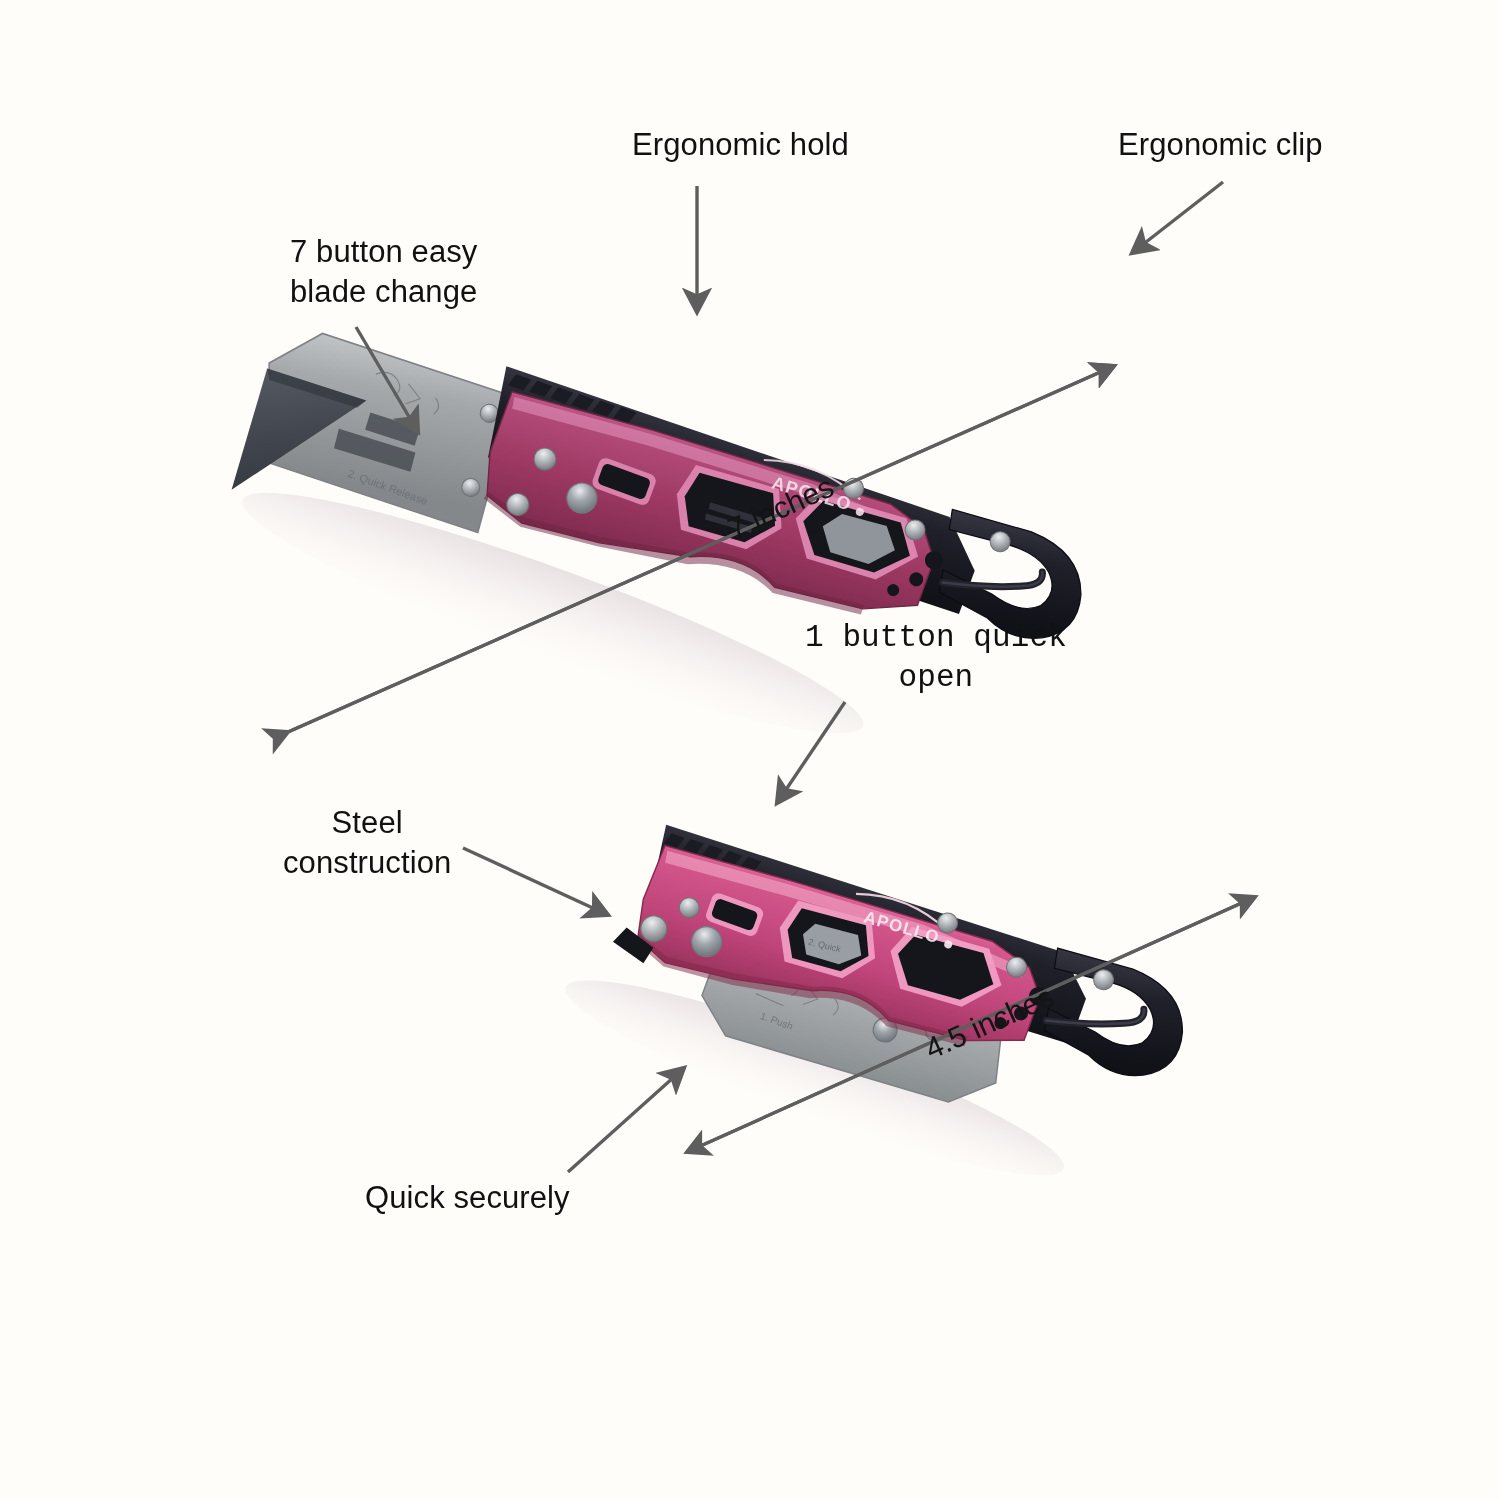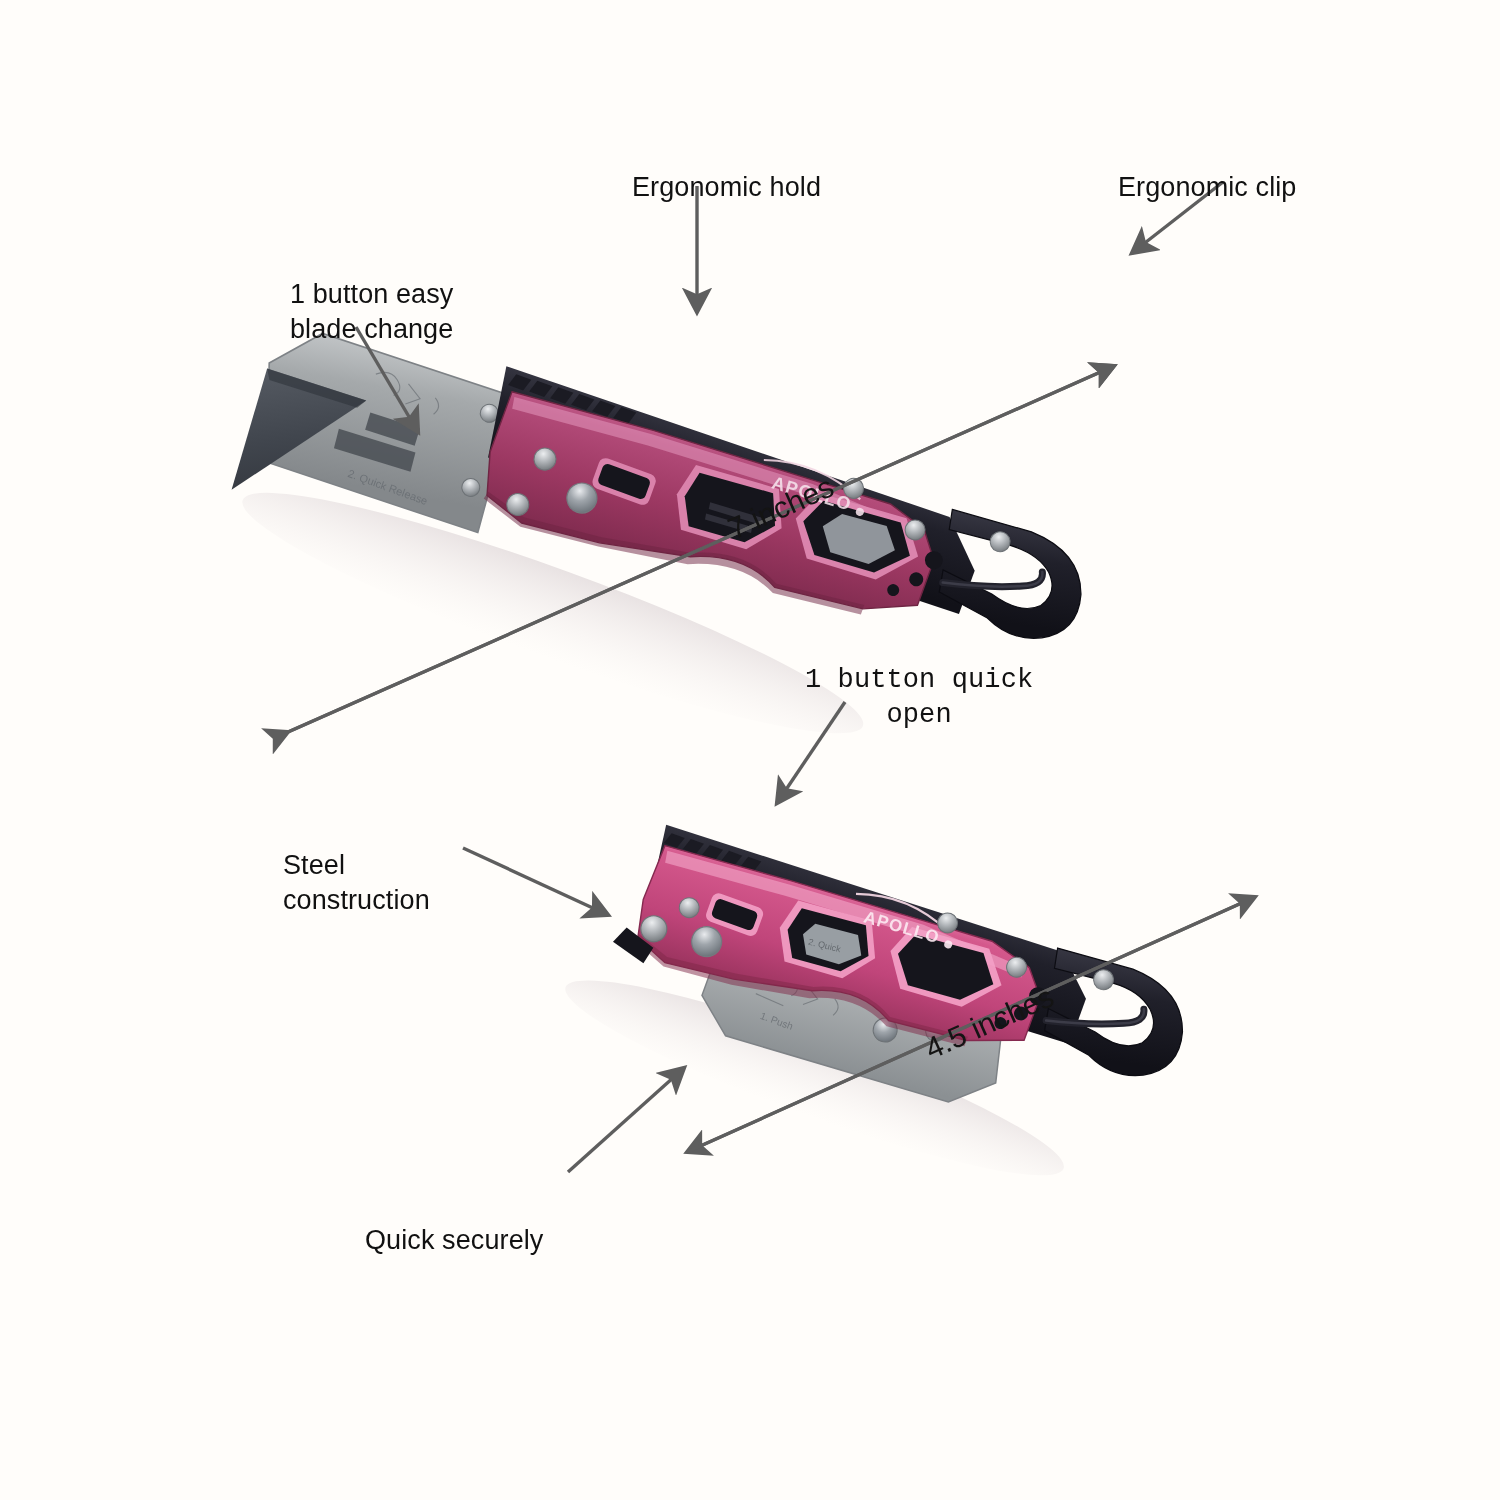--- a/index.html
+++ b/index.html
@@ -11,26 +11,25 @@
     position: relative;
     width: 1500px;
     height: 1500px;
     background: #fffdfa;
     overflow: hidden;
     font-family: "Liberation Sans", sans-serif;
   }
   .callout {
     position: absolute;
     color: #111111;
-    font-size: 27px;
+    font-size: 31px;
     line-height: 1.28;
     font-family: "Liberation Sans", sans-serif;
     white-space: pre-line;
     letter-spacing: 0.1px;
-    margin-top: 45px;
   }
   .dim-label {
     position: absolute;
     color: #141414;
     font-size: 30px;
     font-family: "Liberation Sans", sans-serif;
     white-space: nowrap;
   }
   .svg-layer {
     position: absolute;
@@ -290,31 +289,31 @@
     <line x1="845" y1="702" x2="777" y2="803" stroke="#5e5e5e" stroke-width="3.4" marker-end="url(#ah)"></line>
 
     <line x1="463" y1="848" x2="608" y2="915" stroke="#5e5e5e" stroke-width="3.4" marker-end="url(#ah)"></line>
 
     <line x1="568" y1="1172" x2="684" y2="1068" stroke="#5e5e5e" stroke-width="3.4" marker-end="url(#ah)"></line>
 
     <line x1="1255" y1="897" x2="687" y2="1152" stroke="#5e5e5e" stroke-width="3.2" marker-end="url(#ah)"></line>
     <line x1="687" y1="1152" x2="1255" y2="897" stroke="#5e5e5e" stroke-width="3.2" marker-end="url(#ah)"></line>
   </svg>
 
-  <div class="callout" style="left:290px; top:232px;">1 button easy
+  <div class="callout" style="left:290px; top:232px;">7 button easy
 blade change</div>
 
   <div class="callout" style="left:632px; top:125px;">Ergonomic hold</div>
 
   <div class="callout" style="left:1118px; top:125px;">Ergonomic clip</div>
 
   <div class="callout" style="left:805px; top:618px; text-align:center;font-family:Liberation Mono, monospace;">1 button quick
 open</div>
 
-  <div class="callout" style="left:283px; top:803px; ">Steel
+  <div class="callout" style="left:283px; top:803px; text-align:center;">Steel
 construction</div>
 
   <div class="callout" style="left:365px; top:1178px;">Quick securely</div>
 
   <div class="dim-label" style="left:723px; top:515px; transform: rotate(-24deg); transform-origin: left top;">7 inches</div>
 
   <div class="dim-label" style="left:920px; top:1035px; transform: rotate(-24deg); transform-origin: left top;">4.5 inches</div>
 
 </div>
 

